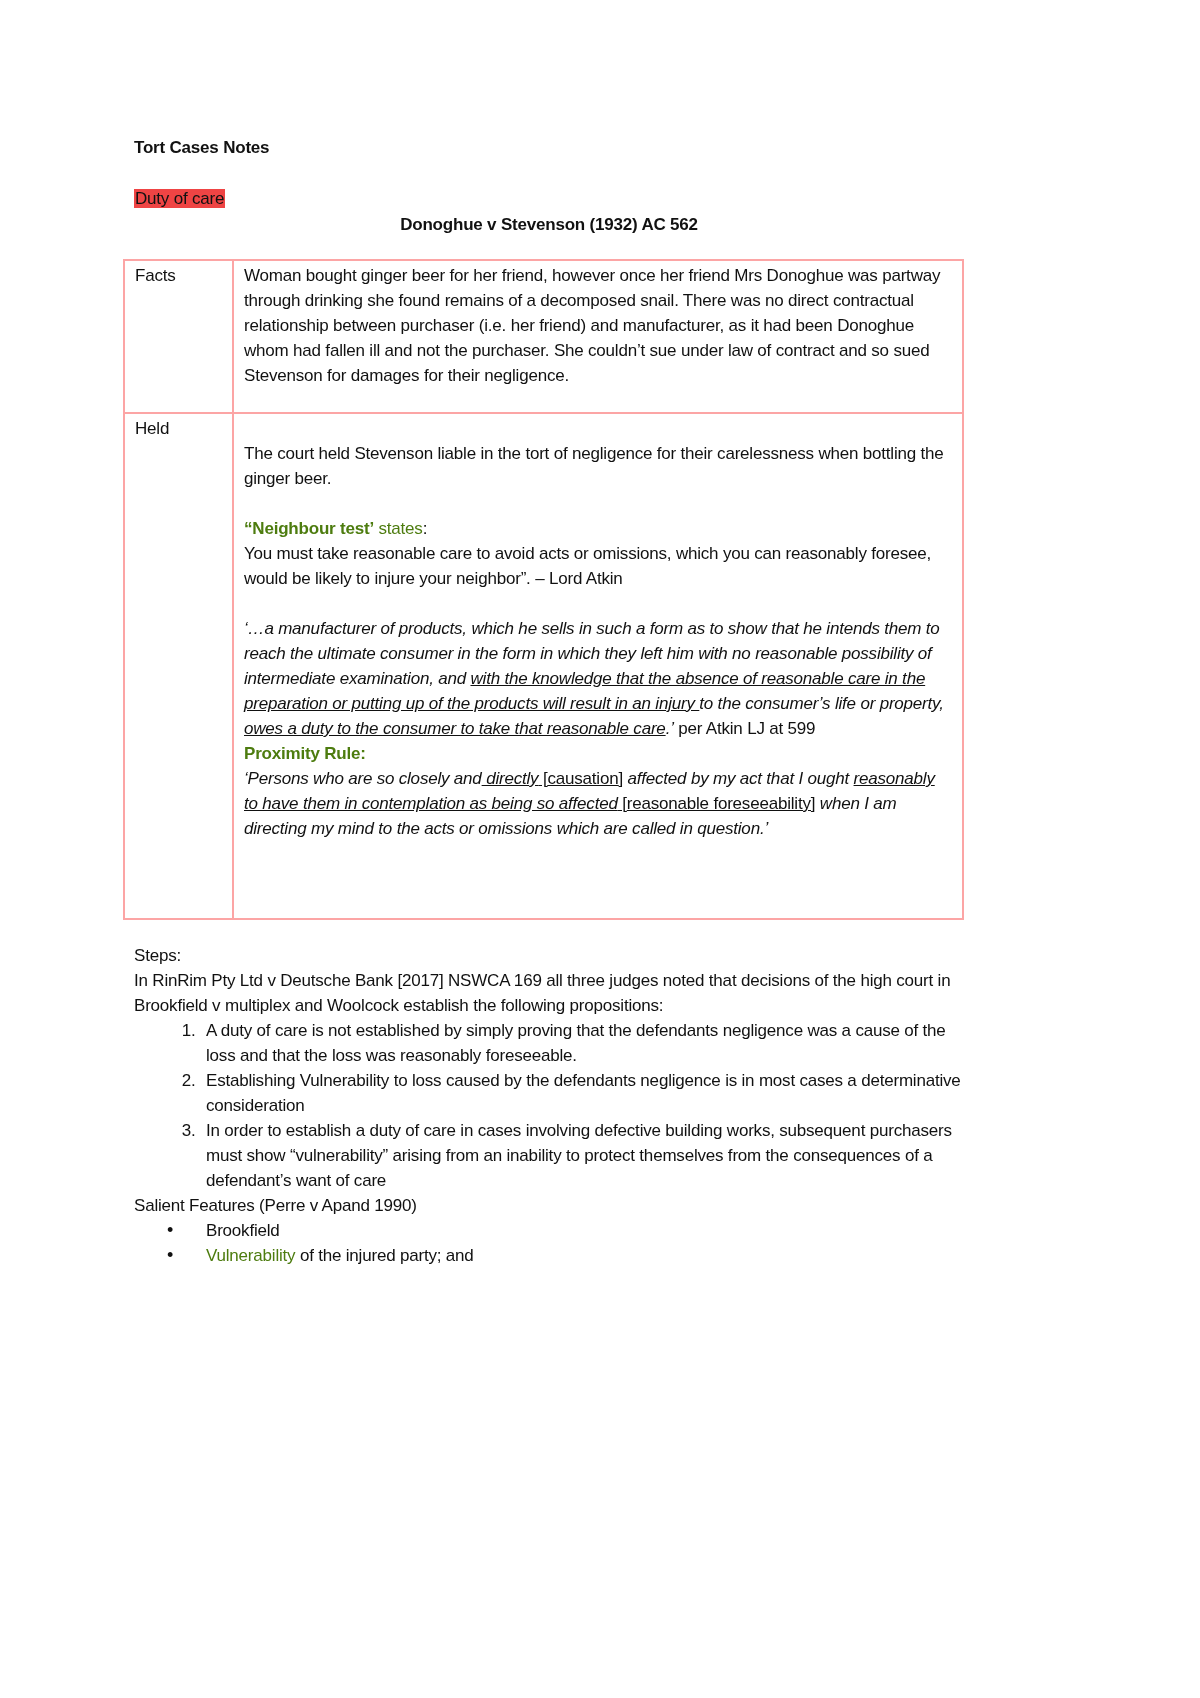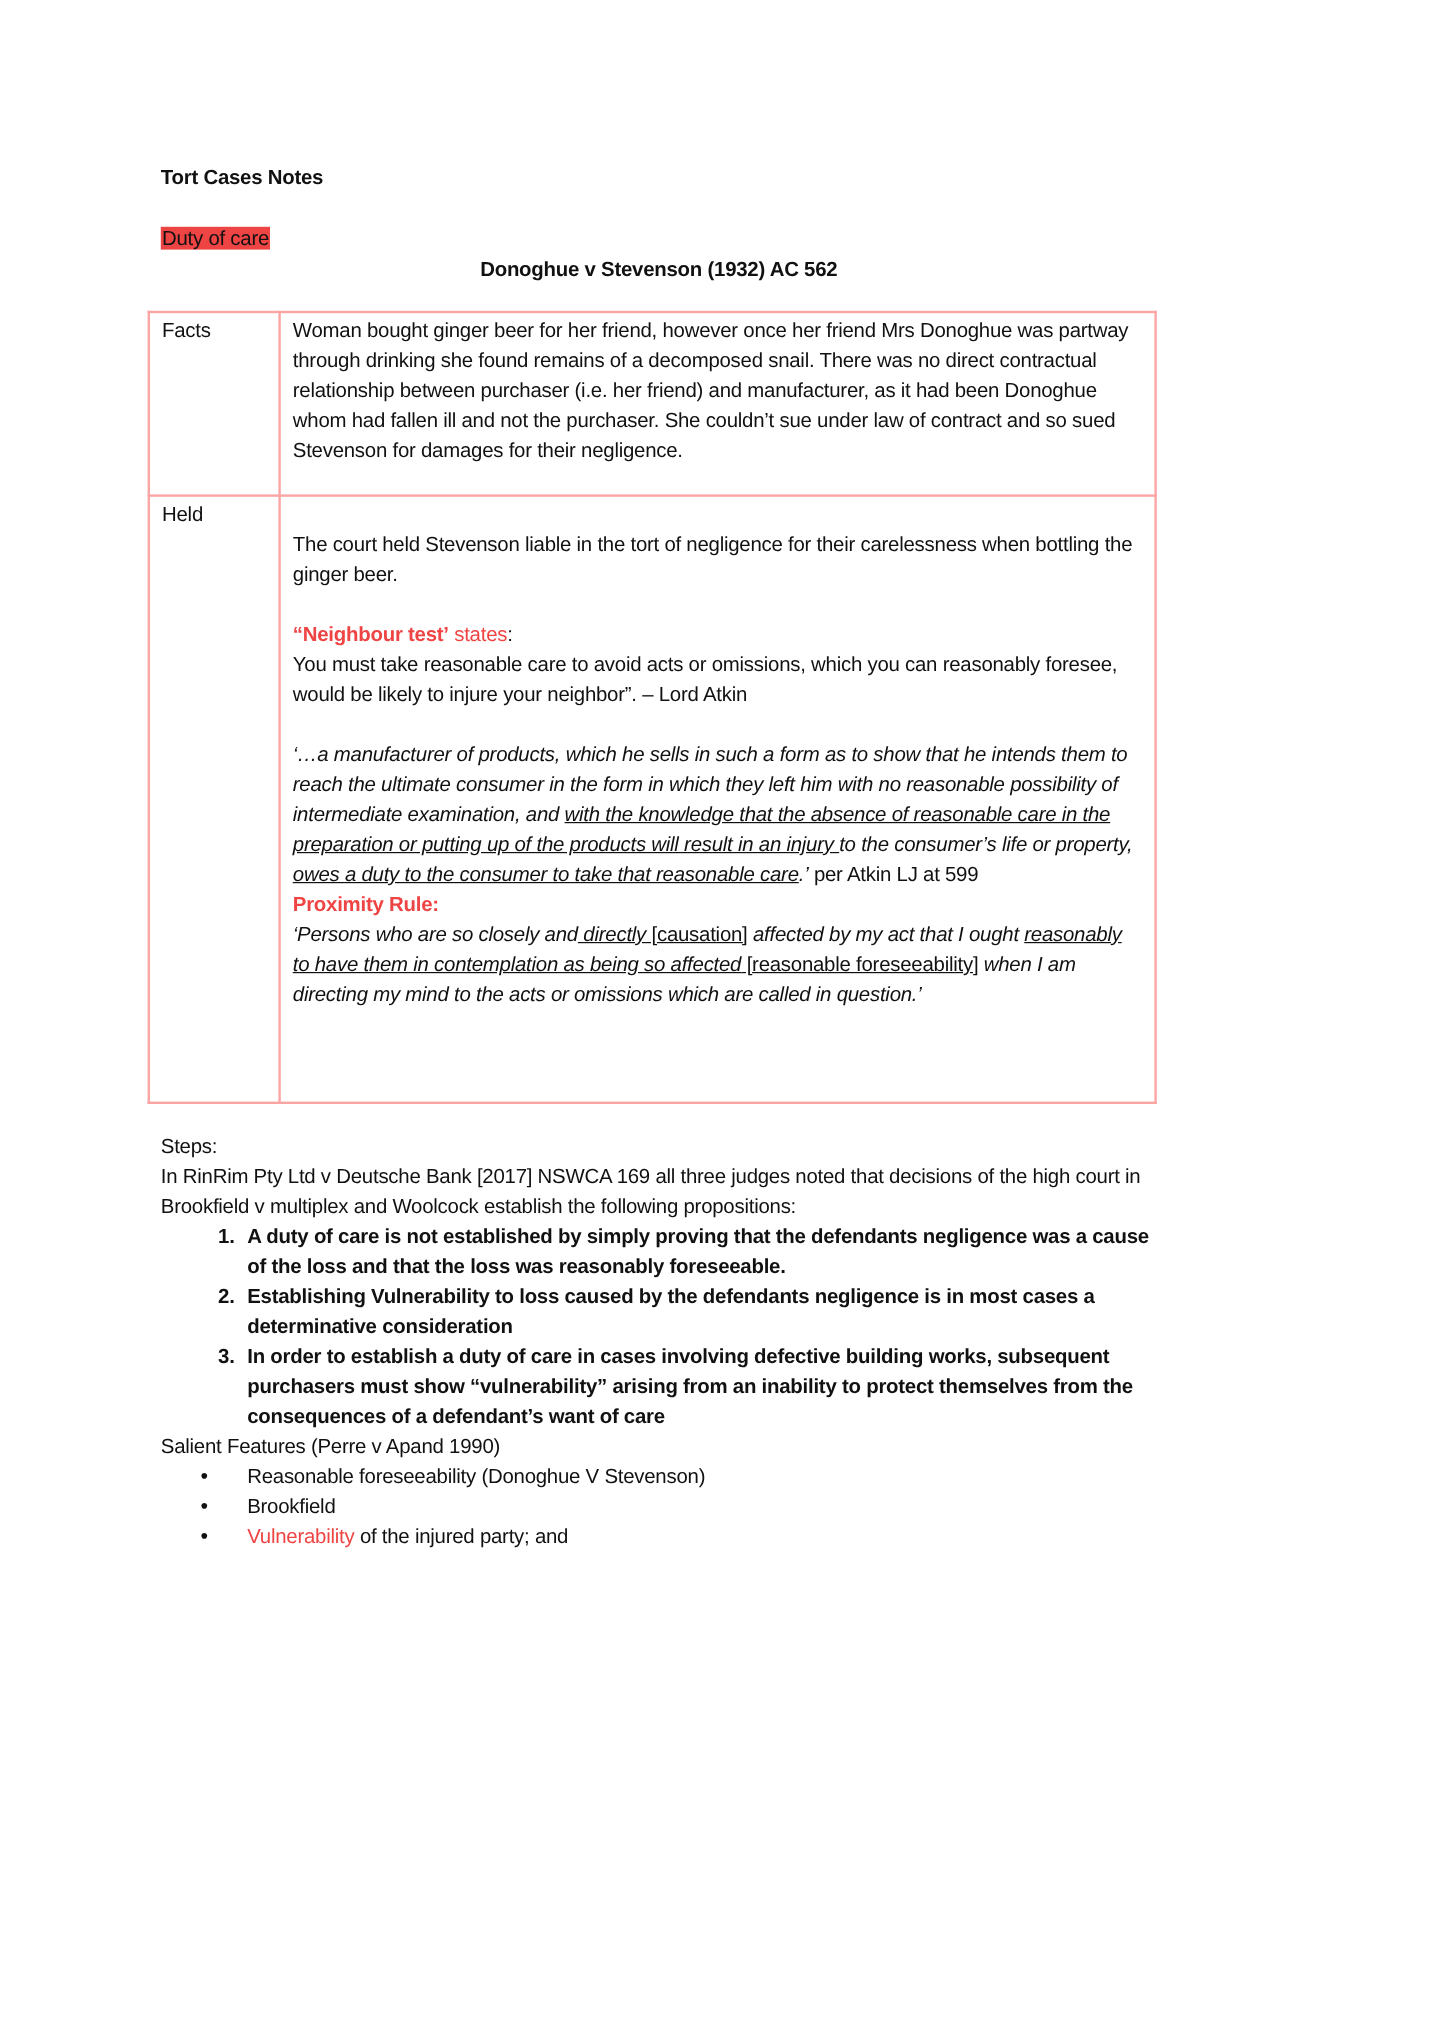--- a/index.html
+++ b/index.html
@@ -9,28 +9,28 @@
   .txt { font-size: 17px; line-height: 25px; letter-spacing: -0.2px; }
   .doc-title { position: absolute; left: 134px; top: 135px; font-weight: bold; }
   .section-heading { position: absolute; left: 134px; top: 186px; }
   .hl { background: #ef4444; padding: 0 1px; }
   .case-title { position: absolute; left: 0; width: 1098px; top: 212px; text-align: center; font-weight: bold; }
   table.case { position: absolute; left: 123px; top: 259px; width: 841px; border-collapse: collapse; }
   table.case td { border: 2px solid #fca5a5; vertical-align: top; padding: 2px 10px 2px 10px; }
   td.label { width: 87px; }
   .facts-cell { height: 147px; }
   .held-cell { height: 500px; }
-  .red { color: #ef4444; }
+  .red { color: #4d7c0f; }
   .b { font-weight: bold; }
   .i { font-style: italic; }
   .u { text-decoration: underline; }
   .gap { height: 25px; }
   .below { position: absolute; left: 134px; top: 943px; width: 840px; }
   ol.steps { margin: 0; padding-left: 66px; }
-  ol.steps li { padding-left: 6px; font-weight: bold; }
+  ol.steps li { padding-left: 6px; }
   ul.features { margin: 0; padding-left: 66px; list-style: none; }
   ul.features li { position: relative; padding-left: 6px; }
   ul.features li::before { content: "\2022"; position: absolute; left: -33px; font-size: 18px; }
 </style>
 </head>
 <body>
 
 <div class="page">
 
   <div class="txt doc-title">Tort Cases Notes</div>
@@ -67,19 +67,18 @@
   <div class="below txt">
     <div>Steps:</div>
     <div>In RinRim Pty Ltd v Deutsche Bank [2017] NSWCA 169 all three judges noted that decisions of the high court in Brookfield v multiplex and Woolcock establish the following propositions:</div>
     <ol class="steps">
       <li>A duty of care is not established by simply proving that the defendants negligence was a cause of the loss and that the loss was reasonably foreseeable.</li>
       <li>Establishing Vulnerability to loss caused by the defendants negligence is in most cases a determinative consideration</li>
       <li>In order to establish a duty of care in cases involving defective building works, subsequent purchasers must show “vulnerability” arising from an inability to protect themselves from the consequences of a defendant’s want of care</li>
     </ol>
     <div>Salient Features (Perre v Apand 1990)</div>
     <ul class="features">
-      <li>Reasonable foreseeability (Donoghue V Stevenson)</li>
       <li>Brookfield</li>
       <li><span class="red">Vulnerability</span><span> of the injured party; and</span></li>
     </ul>
   </div>
 
 </div>
 
 </body></html>

